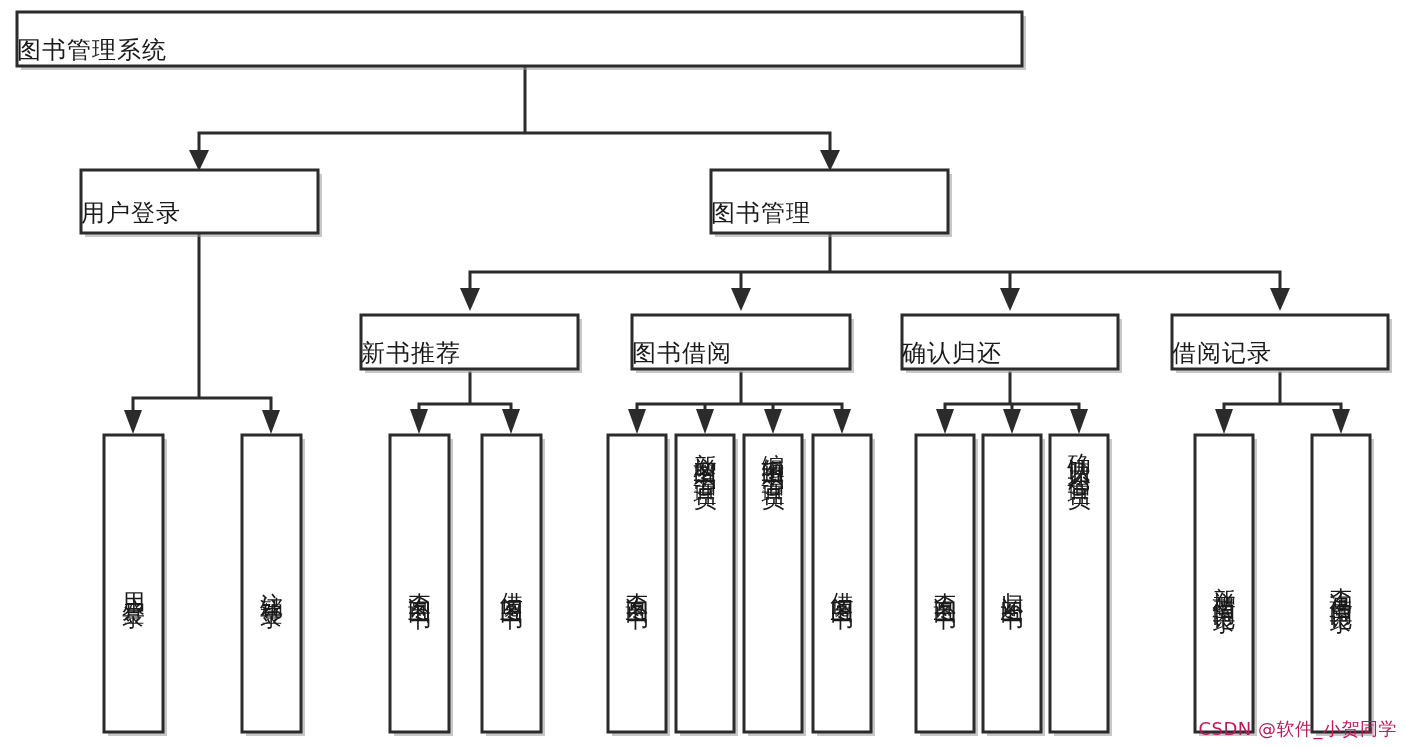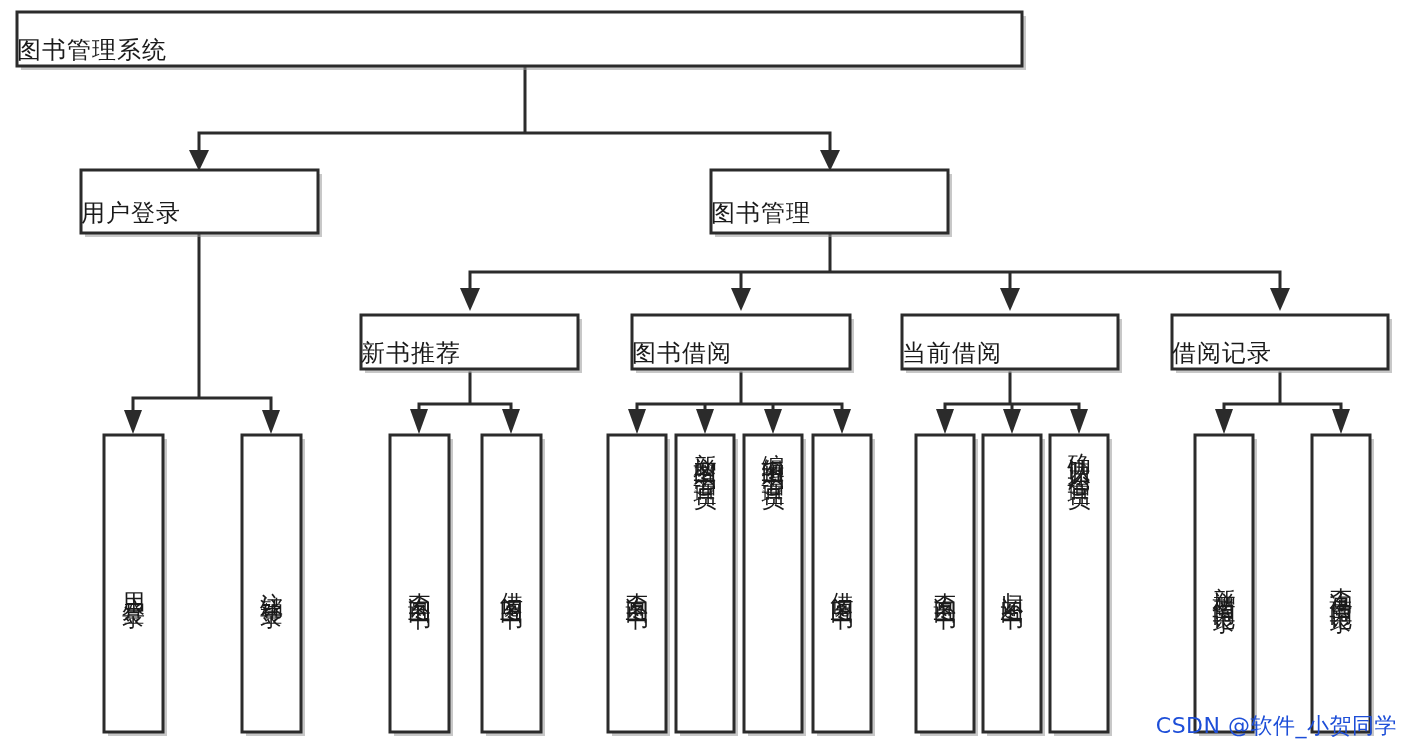--- a/index.html
+++ b/index.html
@@ -67,22 +67,22 @@
     font-size: 24px;
     color: #1a1a1a;
     letter-spacing: 1px;
     white-space: nowrap;
   }
   #watermark {
     position: absolute;
     right: 8px;
     bottom: 6px;
     font-family: "DejaVu Sans", "Liberation Sans", sans-serif;
-    font-size: 22px;
-    color: #1d4ed8;
+    font-size: 18px;
+    color: #be185d;
     letter-spacing: 0.5px;
     white-space: nowrap;
   }
 </style>
 </head>
 <body>
 
 <svg id="diagram" viewBox="0 0 1405 747" xmlns="http://www.w3.org/2000/svg">
 
   <g>
@@ -194,21 +194,21 @@
 
 <div class="hlabel-box" style="left:361px; top:315px; width:217px; height:54px;border-radius:17px;">
   <span class="hlabel-text">新书推荐</span>
 </div>
 
 <div class="hlabel-box" style="left:632px; top:315px; width:212px; height:54px;">
   <span class="hlabel-text">图书借阅</span>
 </div>
 
 <div class="hlabel-box" style="left:902px; top:315px; width:216px; height:54px;">
-  <span class="hlabel-text">当前借阅</span>
+  <span class="hlabel-text">确认归还</span>
 </div>
 
 <div class="hlabel-box" style="left:1172px; top:315px; width:195px; height:54px;border-radius:24px;">
   <span class="hlabel-text">借阅记录</span>
 </div>
 
 <div class="vlabel-box" style="left:104px; top:435px; width:59px; height:297px;">
   <span class="vlabel-text">用户登录</span>
 </div>
 <div class="vlabel-box" style="left:242px; top:435px; width:59px; height:297px;">

